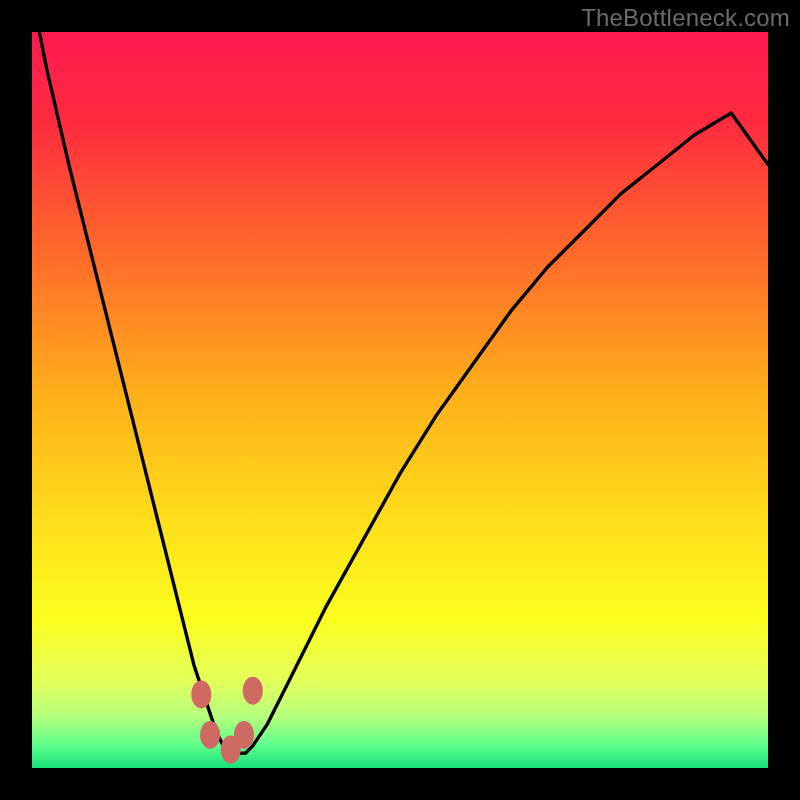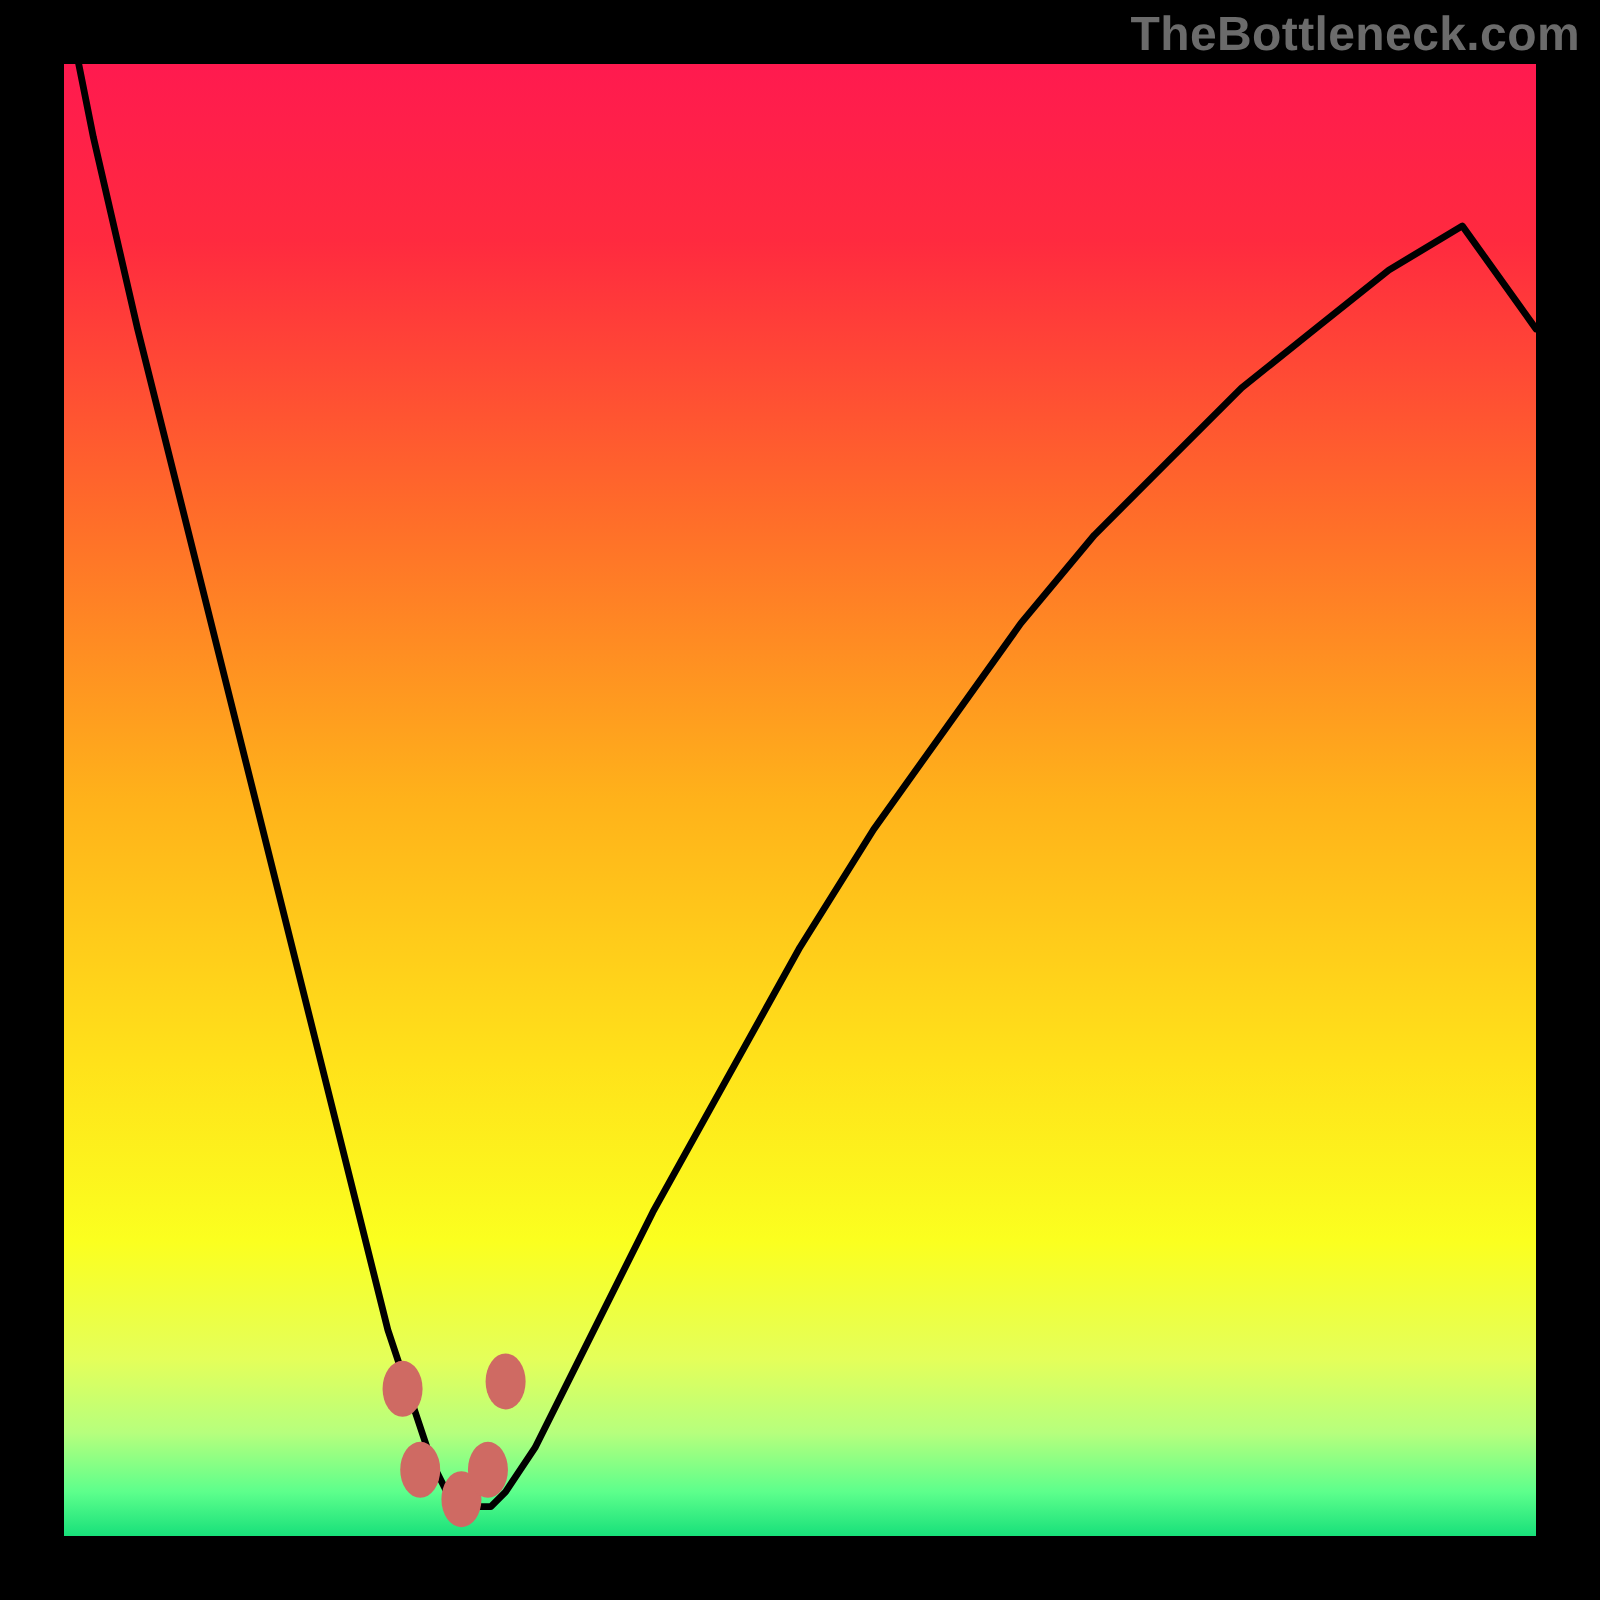--- a/index.html
+++ b/index.html
@@ -24,21 +24,21 @@
     left: 0;
     top: 0;
     width: 736px;
     height: 736px;
   }
   .watermark {
     position: absolute;
     top: 4px;
     right: 10px;
     font-size: 24px;
-    font-weight: 700;
+    font-weight: 400;
     color: #6b6b6b;
     letter-spacing: 0.2px;
   }
 </style>
 </head>
 <body>
 
 <div class="frame">
   <svg class="plot" viewBox="0 0 736 736" preserveAspectRatio="none">
     <defs>

